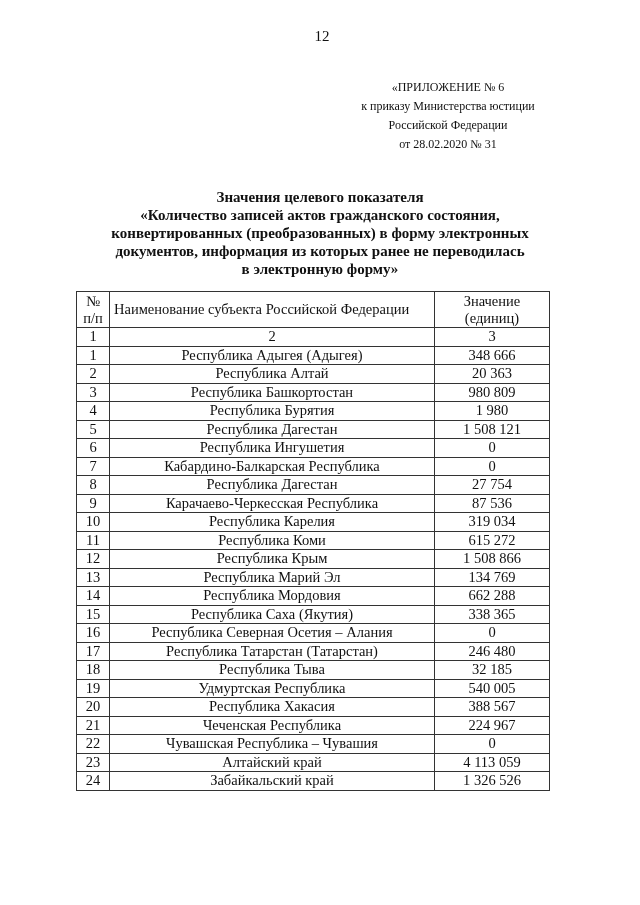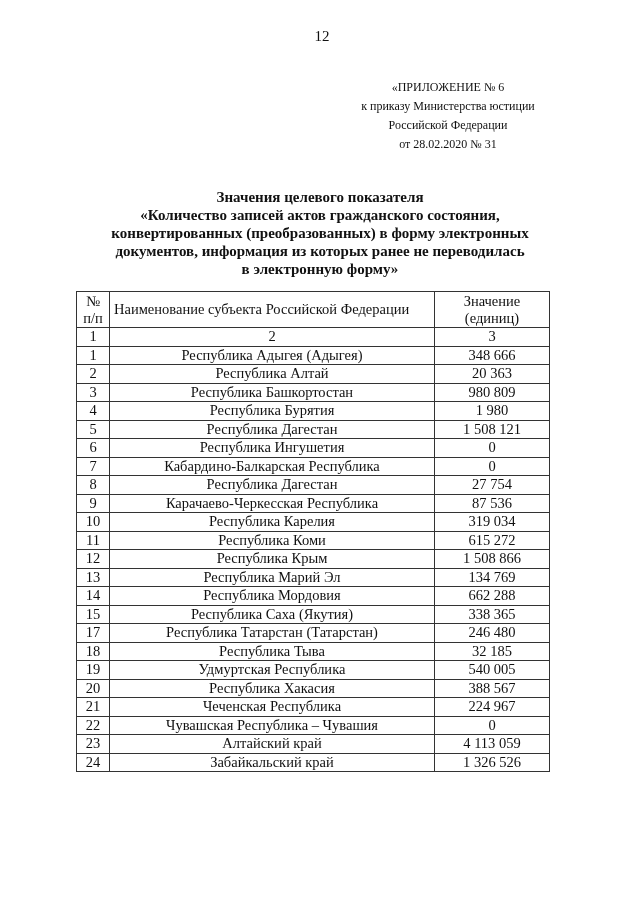--- a/index.html
+++ b/index.html
@@ -181,20 +181,25 @@
         <td class="col-num">14</td>
         <td class="col-name">Республика Мордовия</td>
         <td class="col-val">662 288</td>
       </tr>
       <tr>
         <td class="col-num">15</td>
         <td class="col-name">Республика Саха (Якутия)</td>
         <td class="col-val">338 365</td>
       </tr>
       <tr>
+        <td class="col-num">16</td>
+        <td class="col-name">Республика Северная Осетия – Алания</td>
+        <td class="col-val">0</td>
+      </tr>
+      <tr>
         <td class="col-num">17</td>
         <td class="col-name">Республика Татарстан (Татарстан)</td>
         <td class="col-val">246 480</td>
       </tr>
       <tr>
         <td class="col-num">18</td>
         <td class="col-name">Республика Тыва</td>
         <td class="col-val">32 185</td>
       </tr>
       <tr>

